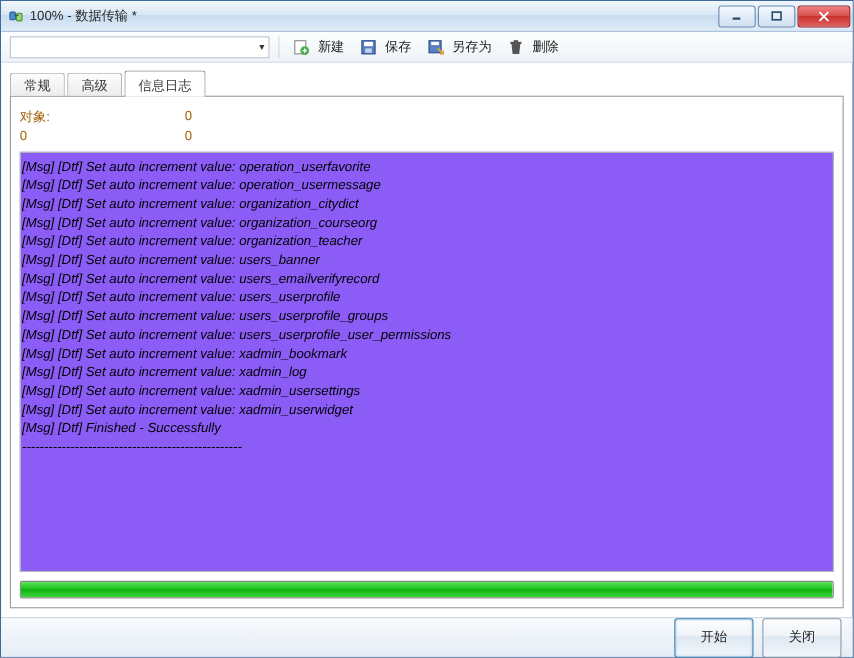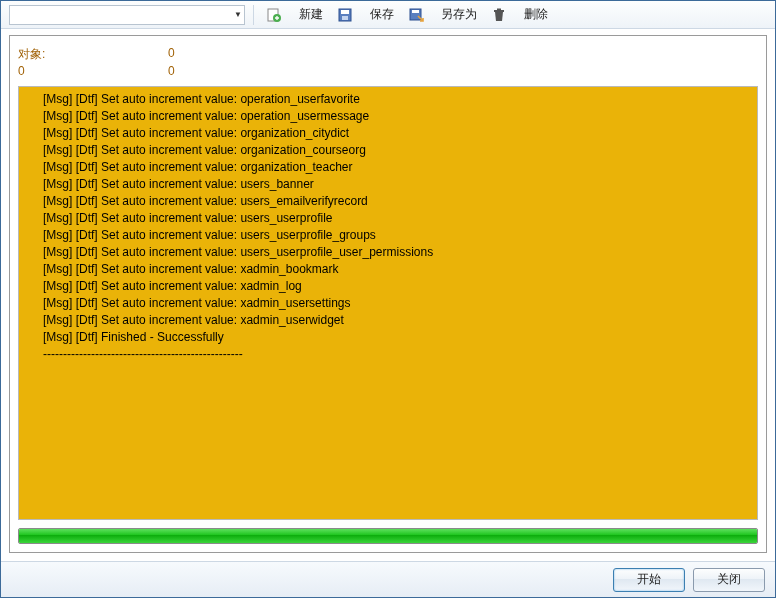--- a/index.html
+++ b/index.html
@@ -61,21 +61,21 @@
     flex: 0 0 236px;
     height: 20px;
     border: 1px solid #b8c4d0;
     background: #fff;
     display: flex; align-items: center; justify-content: flex-end;
     padding-right: 2px;
   }
   .combo .arrow { font-size: 8px; color:#333; }
   .sep { width: 1px; height: 20px; background: #cdd8e4; margin: 0 2px; }
   .tb-btn {
-    display: flex; align-items: center; gap: 17px;
+    display: flex; align-items: center; gap: 7px;
     padding: 2px 4px; border-radius: 2px;
     color: #222;
   }
   .tb-btn .ic { width: 16px; height: 16px; display:flex;align-items:center;justify-content:center; }
   
   .content {
     flex: 1;
     padding: 6px 8px 8px 8px;
     display: flex; flex-direction: column;
     overflow: hidden;
@@ -119,28 +119,29 @@
     row-gap: 1px;
     margin-bottom: 8px;
     font-size: 12px;
     color: #a16207;
   }
   .stats .lbl { }
   .stats .val { }
   .logbox {
     flex: 1;
     border: 1px solid #b9b9b9;
-    background: #eab308;
-    padding: 4px 24px;
+    background: #8b5cf6;
+    padding: 4px 1px;
     overflow-y: scroll;
     font-family: Tahoma, sans-serif;
     font-size: 12px;
     line-height: 17px;
     color: #000;
     white-space: pre;
+    font-style: italic;
   }
   .logbox::-webkit-scrollbar { width: 16px; }
   .logbox::-webkit-scrollbar-track { background: #f0f0f0; border-left:1px solid #d0d0d0;}
   .logbox::-webkit-scrollbar-thumb { background: #c8c8c8; border:1px solid #a8a8a8; border-radius:2px;}
   .logbox::-webkit-scrollbar-button { height:16px; background:#e8e8e8; border:1px solid #b8b8b8;}
   .progress {
     height: 16px;
     border: 1px solid #8a8a8a;
     border-radius: 2px;
     margin-top: 8px;
@@ -158,38 +159,66 @@
     border-top: 1px solid #cdd8e4;
     background: linear-gradient(to bottom,#f7fafd,#e6edf5);
     display: flex;
     align-items: center;
     justify-content: flex-end;
     padding: 0 10px;
     gap: 8px;
   }
   .btn {
     min-width: 72px;
-    height: 24px;
+    height: 36px;
     border: 1px solid #8a9aad;
     border-radius: 3px;
     background: linear-gradient(to bottom,#fdfefe 0%,#eef3f8 45%,#dfe8f1 46%,#f1f6fb 100%);
     display: flex; align-items: center; justify-content: center;
     color: #222;
     padding: 0 10px;
   }
   .btn.primary {
     border-color: #3c7fb1;
     box-shadow: 0 0 2px #6fb4e4 inset;
   }
 </style>
 </head>
 <body>
 
 <div class="window">
 
+  <div class="titlebar">
+    <span class="icon">
+      <svg width="16" height="16" viewBox="0 0 16 16">
+        <rect x="2" y="4" width="5" height="7" rx="1" fill="#4a8fd4" stroke="#2a5f94"></rect>
+        <rect x="8" y="5" width="5" height="7" rx="1" fill="#9ed47a" stroke="#4a8f2a"></rect>
+        <path d="M6 7 L10 7" stroke="#555" stroke-width="1"></path>
+      </svg>
+    </span>
+    <span class="title">100% - 数据传输 *</span>
+    <span class="spacer"></span>
+    <div class="winbtns">
+      <div class="winbtn">
+        <svg width="10" height="10">
+            <line x1="1" y1="7" x2="8" y2="7" stroke="#2a4a6a" stroke-width="2"></line>
+          </svg>
+      </div>
+      <div class="winbtn">
+        <svg width="10" height="10">
+            <rect x="1" y="1" width="8" height="7" fill="none" stroke="#2a4a6a" stroke-width="1.5"></rect>
+          </svg>
+      </div>
+      <div class="winbtn close">
+        <svg width="10" height="10">
+            <path d="M1 1 L9 9 M9 1 L1 9" stroke="#fff" stroke-width="1.8"></path>
+          </svg>
+      </div>
+    </div>
+  </div>
 
   <div class="toolbar">
     <div class="combo">
       <span class="arrow">▼</span>
     </div>
     <div class="sep"></div>
     <div class="tb-btn">
       <span class="ic">
         <svg width="16" height="16">
             <rect x="2" y="2" width="10" height="12" fill="#fff" stroke="#888"></rect>
@@ -225,20 +254,25 @@
             <path d="M4 5 h8 l-1 9 h-6 z" fill="#555"></path>
             <rect x="3" y="3" width="10" height="2" fill="#555"></rect>
             <rect x="6" y="1.5" width="4" height="2" fill="#555"></rect>
           </svg>
       </span>
       <span>删除</span>
     </div>
   </div>
 
   <div class="content">
+    <div class="tabs">
+      <div class="tab">常规</div>
+      <div class="tab">高级</div>
+      <div class="tab active">信息日志</div>
+    </div>
     <div class="tabpanel">
       <div class="stats">
         <div class="lbl">对象:</div>
         <div class="val">0</div>
         <div class="val">0</div>
         <div class="val">0</div>
       </div>
       <div class="logbox" id="logbox">[Msg] [Dtf] Set auto increment value: operation_userfavorite
 [Msg] [Dtf] Set auto increment value: operation_usermessage
 [Msg] [Dtf] Set auto increment value: organization_citydict

